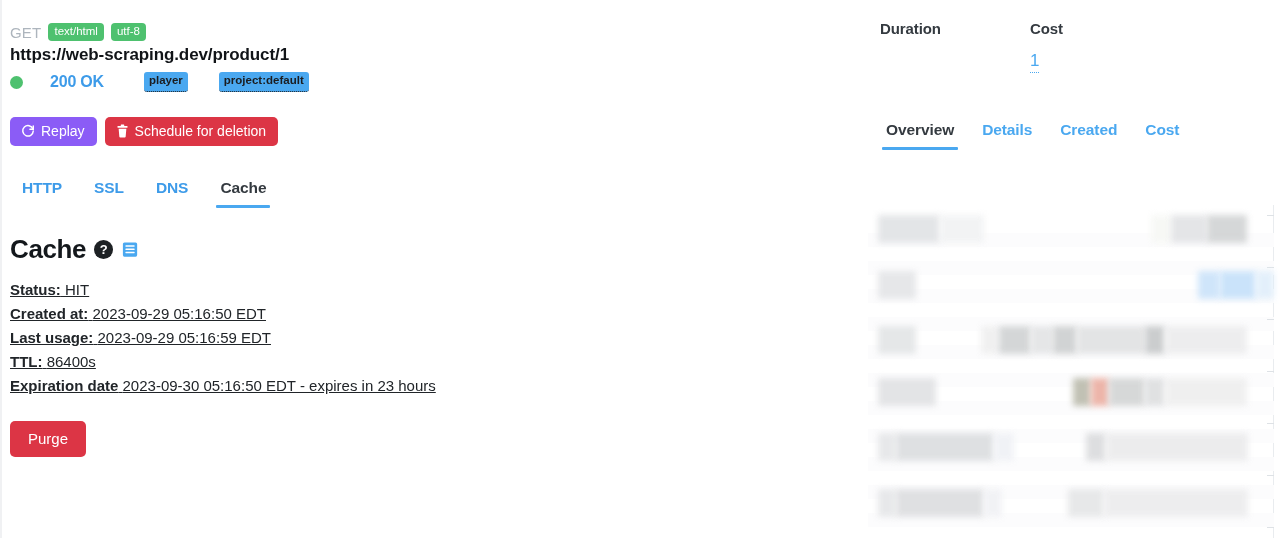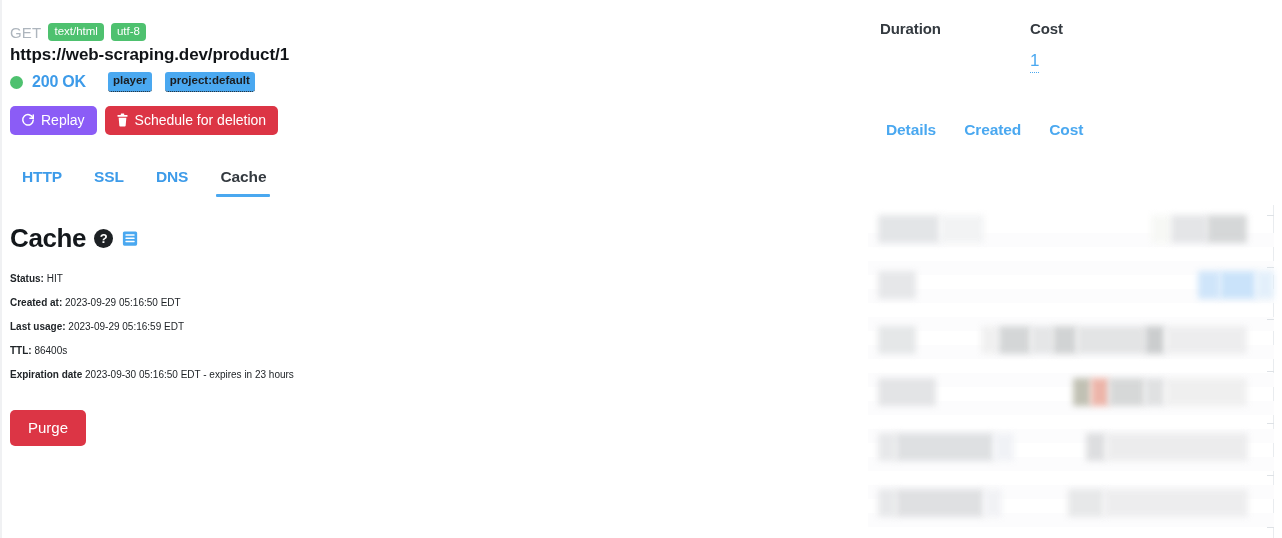--- a/index.html
+++ b/index.html
@@ -60,22 +60,22 @@
     font-size: 17px;
     font-weight: 700;
     color: #111418;
     letter-spacing: -.1px;
     margin: 2px 0 7px 0;
   }
 
   .status-line {
     display: flex;
     align-items: center;
-    gap: 9px;
-    margin-bottom: 14px;
+    gap: 27px;
+    margin-bottom: 25px;
     height: 20px;
   }
   .dot-green {
     width: 13px; height: 13px;
     border-radius: 50%;
     background: #4ec16f;
     display: inline-block;
     flex: none;
   }
   .status-code {
@@ -163,23 +163,24 @@
     align-items: center;
     justify-content: center;
     line-height: 1;
     cursor: pointer;
     font-family: "Liberation Sans", sans-serif;
   }
   .icon-doc { display: inline-block; cursor: pointer; line-height: 0; }
 
   .kv-list { margin-left: 8px; }
   .kv {
-    font-size: 10px;
+    font-size: 15px;
     line-height: 24px;
     color: #212529;
+    text-decoration: underline;
   }
   .kv b { font-weight: 700; }
 
   .purge-wrap { margin: 23px 0 0 8px; }
   .btn-purge {
     background: #dc3545;
     color: #fff;
     border: none;
     border-radius: 5px;
     font-size: 15px;
@@ -389,20 +390,21 @@
       <div class="stat">
         <div class="stat-label">Duration</div>
       </div>
       <div class="stat">
         <div class="stat-label">Cost</div>
         <div><span class="stat-value link">1</span></div>
       </div>
     </div>
 
     <div class="rtabs">
+      <div class="rtab active">Overview</div>
       <div class="rtab">Details</div>
       <div class="rtab">Created</div>
       <div class="rtab">Cost</div>
     </div>
 
     <div class="redacted-area" id="redacted-area">
       <div class="vline"></div>
     <div class="rband" style="top: 28px;"></div>
         <div class="rband" style="top: 56px;"></div>
         <div class="rband" style="top: 84px;"></div>

